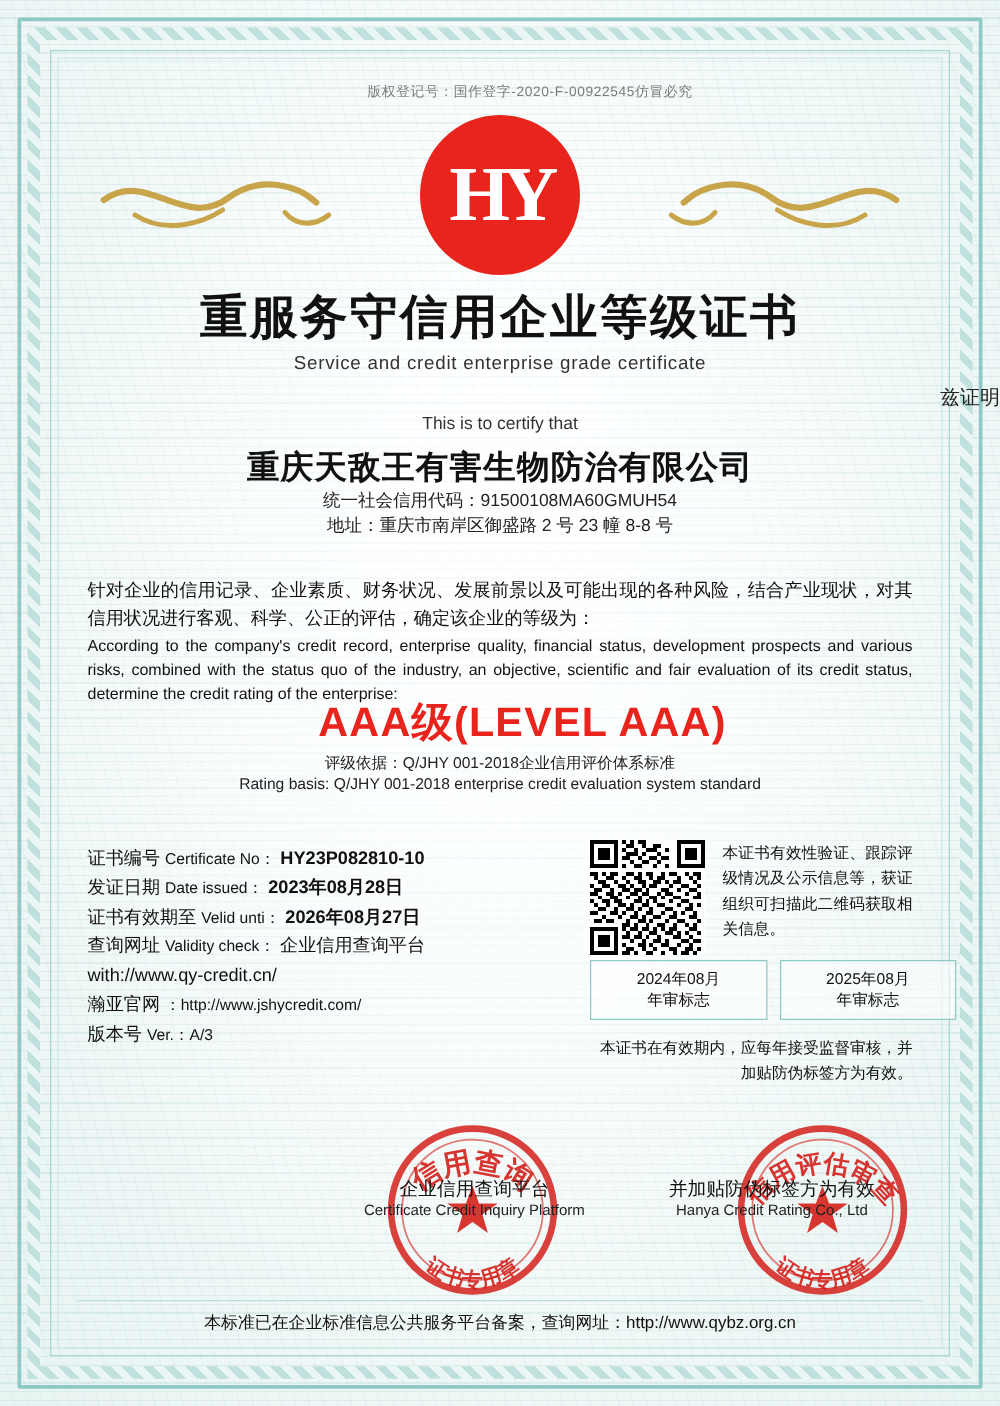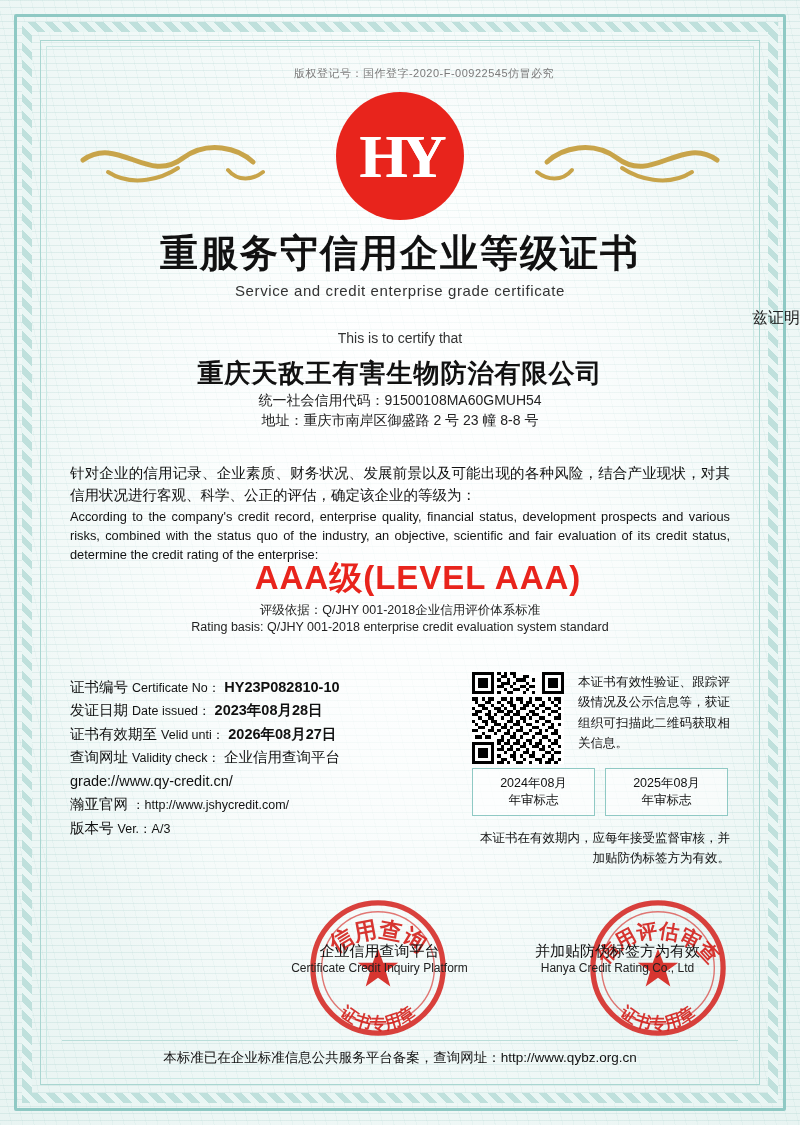--- a/index.html
+++ b/index.html
@@ -160,21 +160,21 @@
     background:#fff;
   }
   .qr svg{display:block;}
 
   .qr-note{
     position:absolute;top:672px;left:578px;width:152px;
     font-size:12.5px;color:#111;line-height:1.62;text-align:justify;
   }
 
   .seal-boxes{
-    position:absolute;top:768px;left:472px;width:256px;
+    position:absolute;top:768px;left:472px;width:293px;
     display:flex;gap:10px;
   }
   .seal-box{
     flex:1;border:1px solid #8fc9c4;background:rgba(255,255,255,.55);
     height:46px;
     display:flex;flex-direction:column;align-items:center;justify-content:center;
     font-size:12.5px;color:#111;line-height:1.35;
   }
   .after-note{
     position:absolute;top:828px;left:472px;width:258px;
@@ -272,21 +272,21 @@
     <div>
       <span>证书有效期至</span>
       <span class="lbl-en">Velid unti：</span>
       <span class="val">2026年08月27日</span>
     </div>
     <div>
       <span>查询网址</span>
       <span class="lbl-en">Validity check：</span>
       <span>企业信用查询平台</span>
     </div>
-    <div>grade://www.qy-credit.cn/</div>
+    <div>with://www.qy-credit.cn/</div>
     <div>
       <span>瀚亚官网</span>
       <span class="lbl-en">：http://www.jshycredit.com/</span>
     </div>
     <div>
       <span>版本号</span>
       <span class="lbl-en">Ver.：A/3</span>
     </div>
   </div>
 

